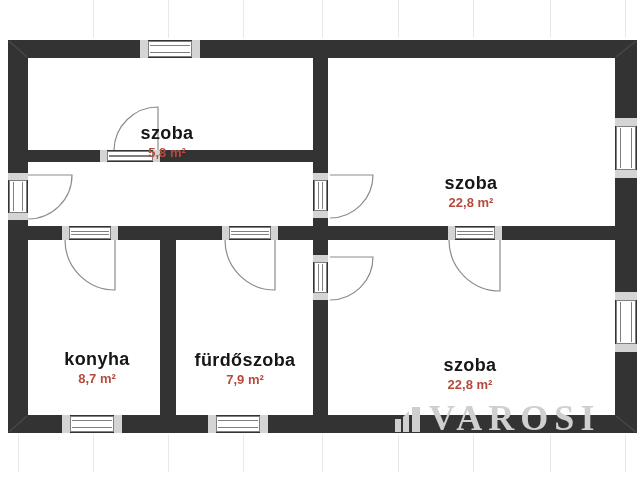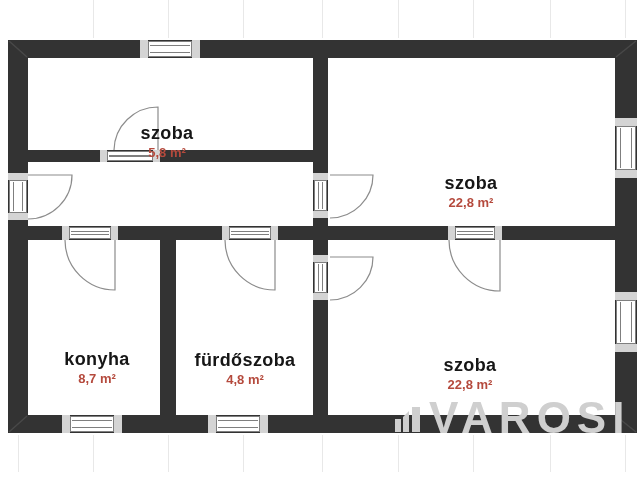--- a/index.html
+++ b/index.html
@@ -18,21 +18,21 @@
 
   .overlay{position:absolute;left:0;top:0;}
   .overlay path{fill:none;stroke:var(--door,#8c8c8c);stroke-width:1.2;}
   .overlay path.chamfer{stroke:#484848;stroke-width:1.5;}
 
   .room-label{position:absolute;transform:translateX(-50%);display:flex;flex-direction:column;align-items:center;gap:4px;white-space:nowrap;text-align:center;}
   .room-name{font-weight:bold;font-size:18px;line-height:18px;color:var(--room-name,#161616);letter-spacing:.4px;margin-top:48px;}
   .room-area{font-weight:bold;font-size:13px;line-height:13px;color:var(--area,#b54a3d);}
 
   .watermark{position:absolute;left:394px;top:401px;display:flex;align-items:flex-end;gap:7px;}
-  .watermark-text{font-weight:bold;font-size:44px;line-height:34px;letter-spacing:6px;color:var(--watermark,#cfcfcf);}
+  .watermark-text{font-weight:bold;font-size:36px;line-height:34px;letter-spacing:6px;color:var(--watermark,#cfcfcf);font-family:Liberation Serif, serif;}
   .logo{margin-bottom:2px;}
 </style>
 </head>
 <body>
 
 <div class="stage">
 
   <div class="guide" style="left:93px;top:0;height:38px"></div>
   <div class="guide" style="left:168px;top:0;height:38px"></div>
   <div class="guide" style="left:243px;top:0;height:38px"></div>
@@ -141,21 +141,21 @@
   <div class="room-label" style="left:471px;top:126px">
     <span class="room-name">szoba</span>
     <span class="room-area">22,8 m²</span>
   </div>
   <div class="room-label" style="left:97px;top:302px">
     <span class="room-name">konyha</span>
     <span class="room-area">8,7 m²</span>
   </div>
   <div class="room-label" style="left:245px;top:303px">
     <span class="room-name">fürdőszoba</span>
-    <span class="room-area">4,8 m²</span>
+    <span class="room-area">7,9 m²</span>
   </div>
   <div class="room-label" style="left:470px;top:308px">
     <span class="room-name">szoba</span>
     <span class="room-area">22,8 m²</span>
   </div>
 
   <div class="watermark">
     <svg class="logo" width="28" height="26" viewBox="0 0 28 26">
       <rect x="1" y="12" width="6" height="13" fill="#cfcfcf"></rect>
       <polygon points="9,25 9,10 15,4 15,25" fill="#cfcfcf"></polygon>

